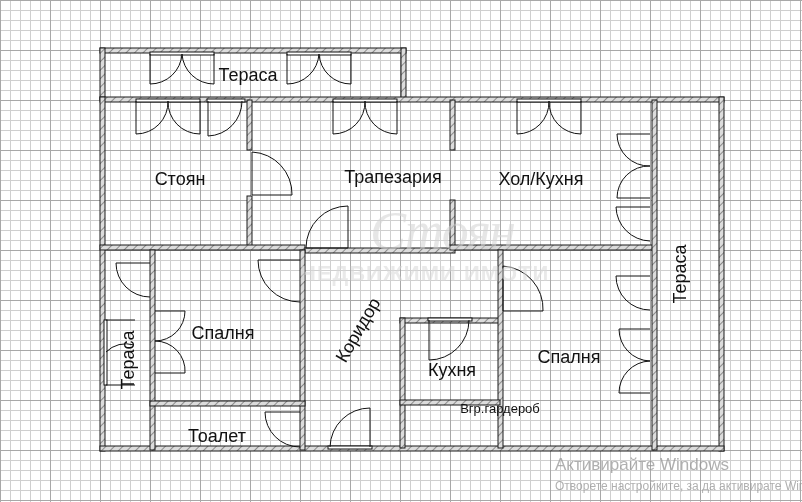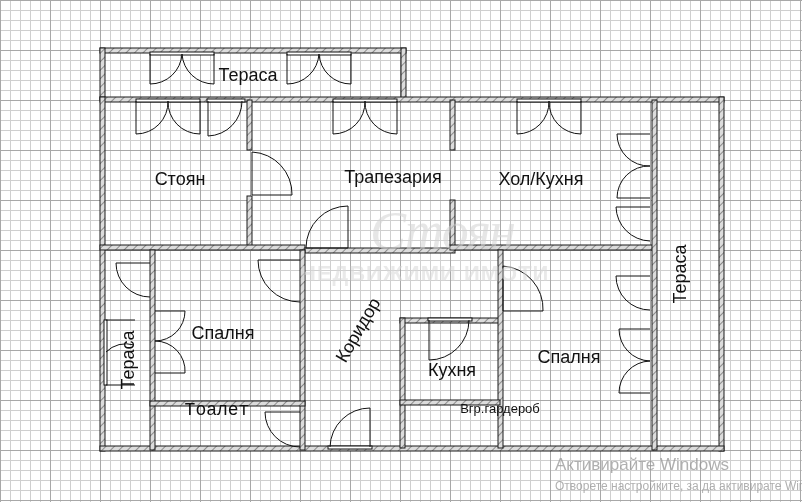--- a/index.html
+++ b/index.html
@@ -152,20 +152,20 @@
     <div class="label rot-0" style="left: 248px; top: 75px;">Тераса</div>
     <div class="label rot-0" style="left: 180px; top: 179px;">Стоян</div>
     <div class="label rot-0" style="left: 353px; top: 177px; margin-left: 40px;">Трапезария</div>
     <div class="label rot-0" style="left: 541px; top: 179px;">Хол/Кухня</div>
     <div class="label rot-90" style="left: 680px; top: 274px;">Тераса</div>
     <div class="label rot-90" style="left: 128px; top: 360px;">Тераса</div>
     <div class="label rot-0" style="left: 223px; top: 333px;">Спалня</div>
     <div class="label rot-60" style="left: 358px; top: 330px;">Коридор</div>
     <div class="label rot-0" style="left: 452px; top: 370px;">Кухня</div>
     <div class="label rot-0" style="left: 569px; top: 357px;">Спалня</div>
-    <div class="label rot-0" style="left: 217px; top: 410px; font-family: Liberation Mono, monospace;">Тоалет</div>
+    <div class="label rot-0" style="left: 217px; top: 436px;">Тоалет</div>
     <div class="label rot-0 small" style="left: 452px; top: 408px; margin-left: 48px;">Вгр.гардероб</div>
   </div>
 
 <div class="activation">
   <div class="t1">Активирайте Windows</div>
   <div class="t2">Отворете настройките, за да активирате Windows.</div>
 </div>
 
 </body></html>

